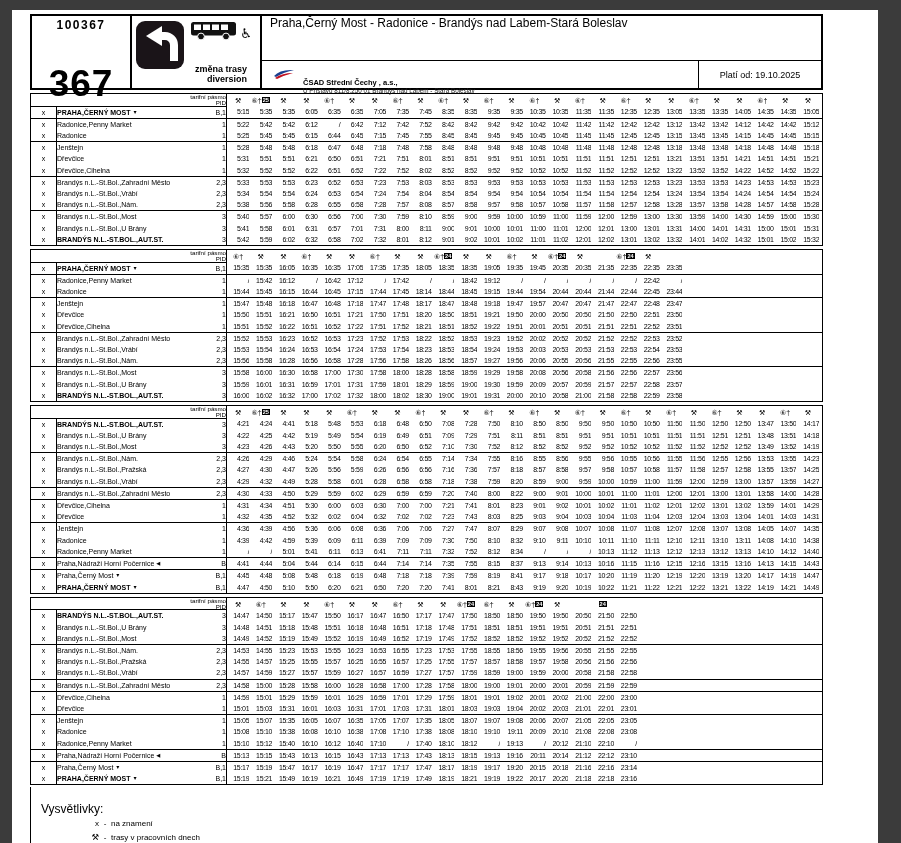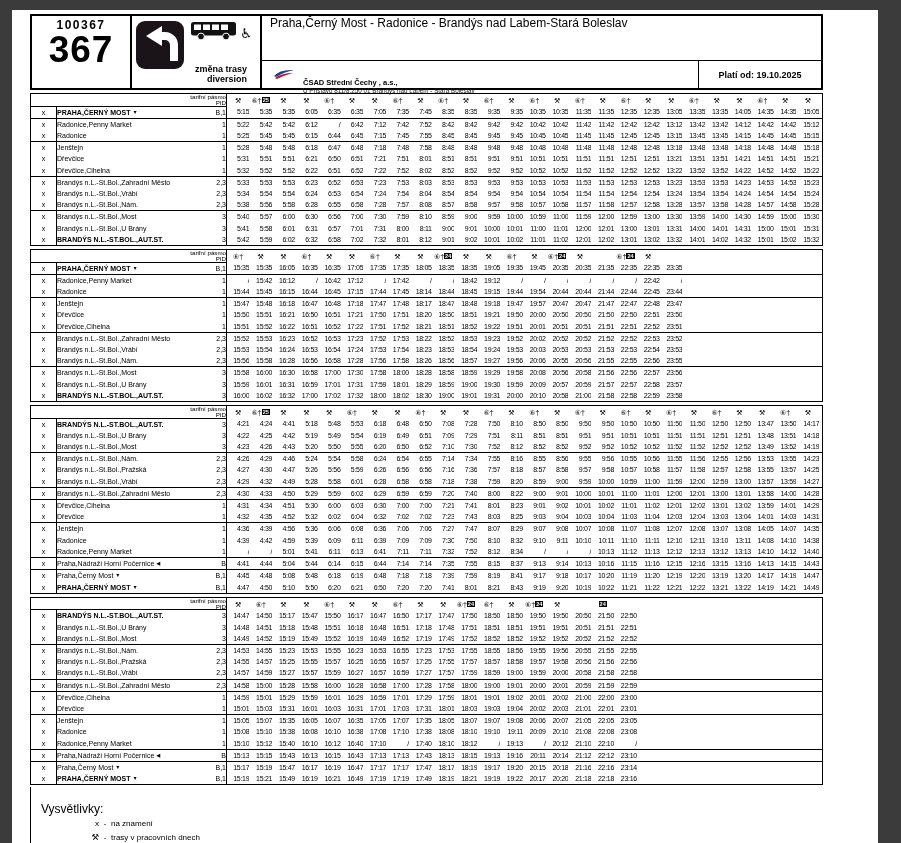--- a/index.html
+++ b/index.html
@@ -12,35 +12,35 @@
   .page{
     position:absolute;left:12px;top:10px;width:866px;height:833px;
     background:#ffffff;box-sizing:border-box;padding:4px 0 0 18px;
   }
   .content{width:793px;}
 
   
   .masthead{display:flex;border:2px solid #000;height:76px;box-sizing:border-box;}
   .num-box{width:100px;border-right:2px solid #000;text-align:center;box-sizing:border-box;padding-top:2px;}
   .num-code{font-size:12px;font-weight:bold;letter-spacing:1.5px;}
-  .num-line{font-size:37px;font-weight:bold;line-height:36px;letter-spacing:1px;}
+  .num-line{font-size:37px;font-weight:bold;line-height:36px;letter-spacing:1px;margin-top:34px;}
   .logo-cell{width:130px;border-right:2px solid #000;box-sizing:border-box;display:flex;padding:3px 2px 2px 4px;position:relative;}
   .turn-box{width:48px;height:48px;background:#1a1418;border-radius:9px;flex:0 0 auto;margin-top:2px;}
   .logo-right{flex:1;display:flex;flex-direction:column;align-items:center;justify-content:space-between;padding-top:2px;}
   .bus-row{display:flex;align-items:center;gap:2px;}
   .diversion{font-size:9px;font-weight:bold;text-align:right;line-height:10px;padding-bottom:2px;}
   .wheelchair{font-size:13px;line-height:13px;}
   .title-cell{flex:1;display:flex;flex-direction:column;box-sizing:border-box;}
   .route-title{font-size:12px;padding:0 6px 0 8px;flex:1;border-bottom:1.5px solid #000;white-space:nowrap;}
   .subrow{display:flex;height:27px;}
   .operator{flex:1;display:flex;align-items:center;gap:7px;padding-left:10px;}
   .op-text{display:flex;flex-direction:column;margin-top:23px;}
   .op-name{font-size:7.5px;font-weight:bold;line-height:9px;}
   .op-addr{font-size:6.3px;line-height:8px;color:#222;}
-  .valid-box{width:122px;border-left:1.5px solid #000;display:flex;align-items:center;justify-content:center;font-size:9px;font-weight:bold;}
+  .valid-box{width:122px;border-left:1.5px solid #000;display:flex;align-items:center;justify-content:center;font-size:9px;font-weight:normal;}
 
   
   table.tt{border-collapse:collapse;table-layout:fixed;width:793px;margin-top:3px;border:1.6px solid #000;}
   table.tt td{padding:0;white-space:nowrap;overflow:hidden;font-size:7px;line-height:11.2px;}
   col.c-flag{width:26px;} col.c-stop{width:140px;} col.c-zone{width:30px;} col.c-time{width:22.8px;} col.c-fill{width:auto;}
   td.corner{text-align:right;padding-right:3px;border-right:1.8px solid #000;border-bottom:1.2px solid #000;}
   td.corner .ln{font-size:6.2px;line-height:5.8px;}
   td.sym{text-align:center;font-size:6.4px;line-height:11px;vertical-align:bottom;}
   .badge{display:inline-block;background:#000;color:#fff;font-size:5.6px;font-weight:bold;line-height:6.5px;padding:0 1px;vertical-align:1px;}
   td.flag{text-align:center;font-size:6.6px;border-right:0.8px solid #000;}

